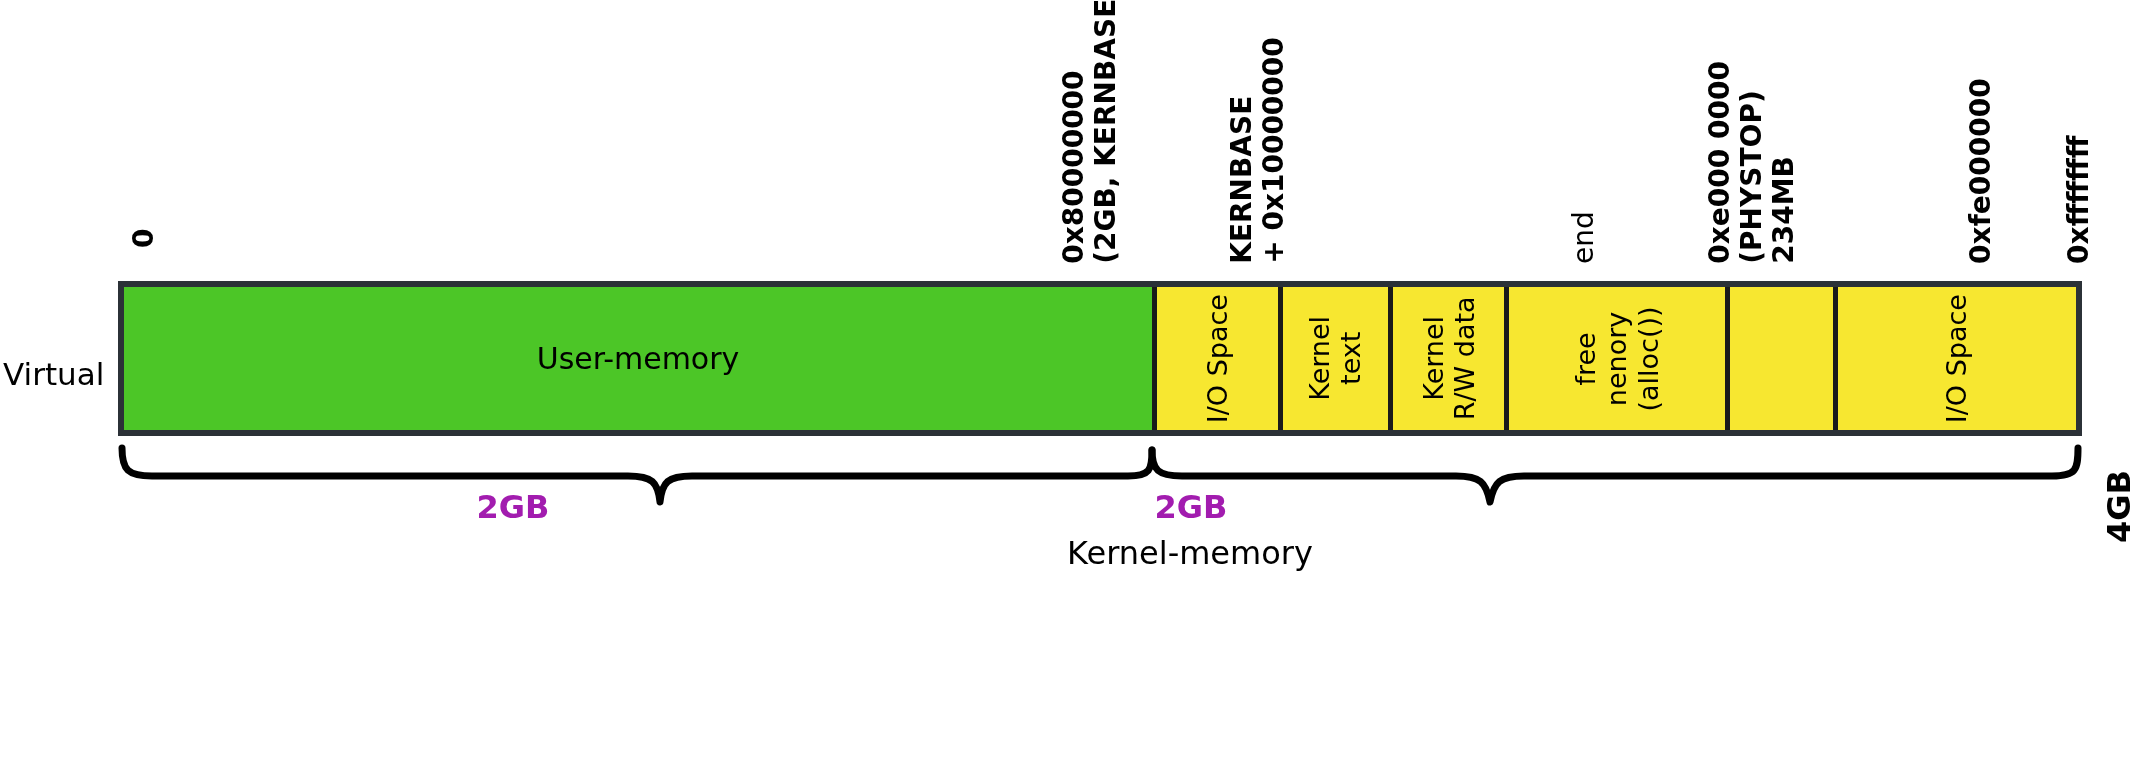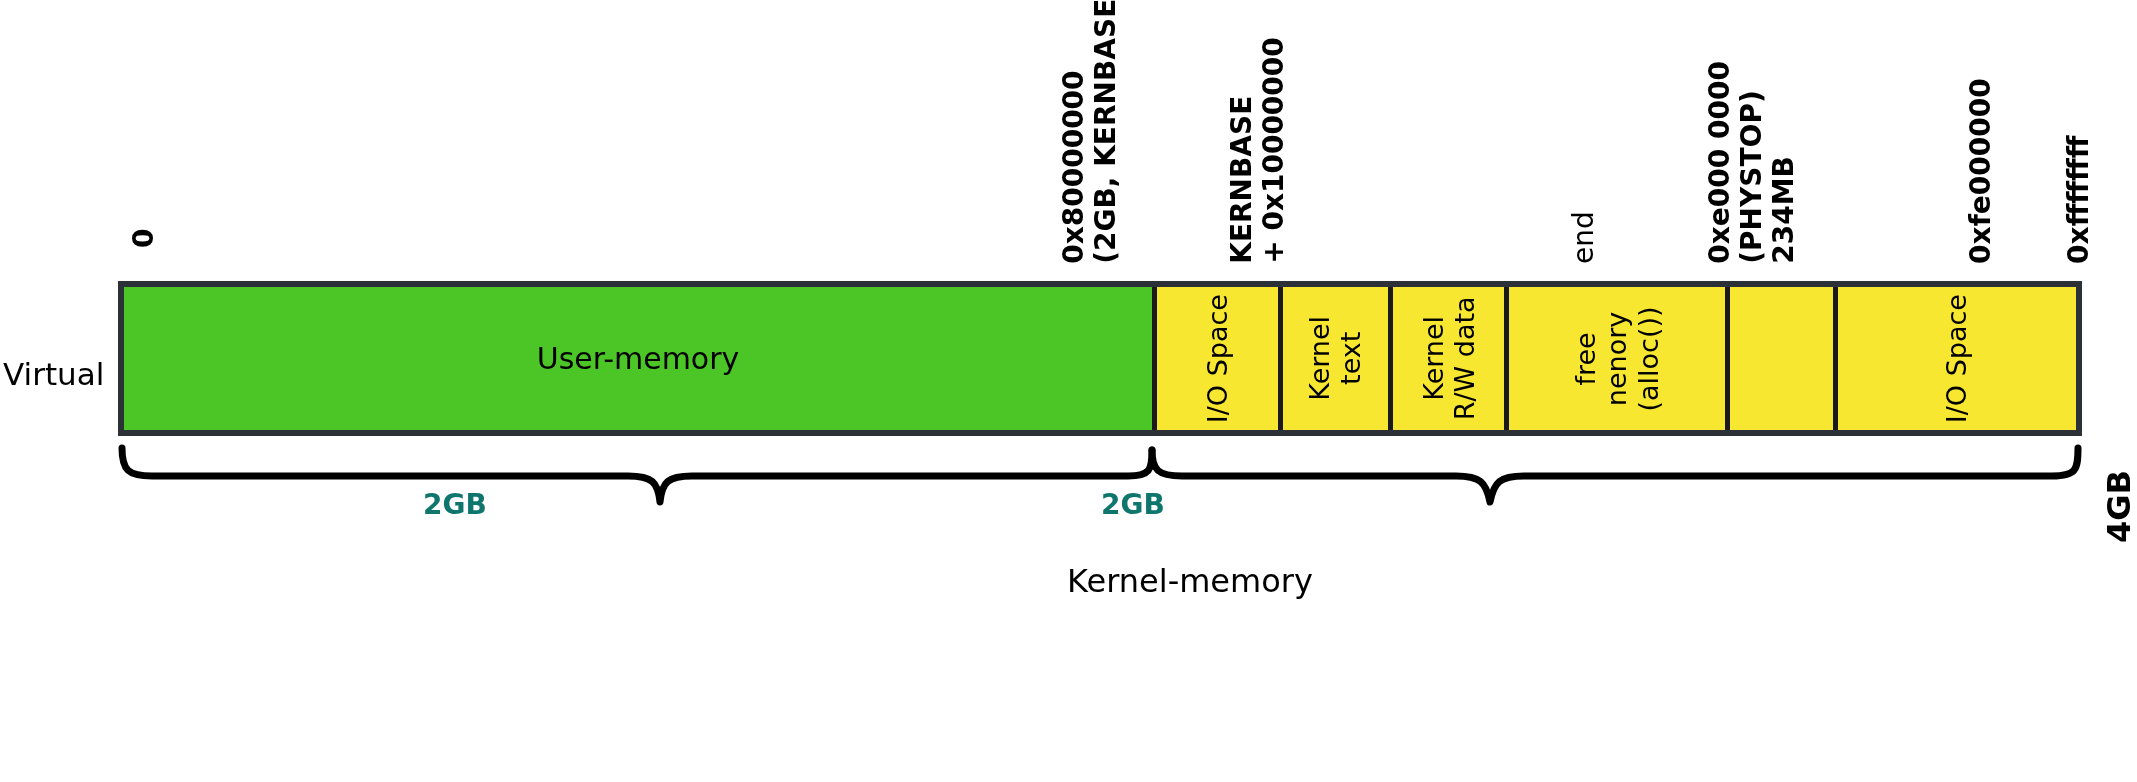--- a/index.html
+++ b/index.html
@@ -102,31 +102,31 @@
   #braces{
     position:absolute;
     left:0; top:436px;
     width:2137px; height:120px;
     pointer-events:none;
   }
 
   
   .brace-cap{
     position:absolute;
-    font-size:28px;
+    font-size:32px;
     font-weight:bold;
-    color:#0f766e;
-    white-space:nowrap;
-    text-align:left;
+    color:#a21caf;
+    white-space:nowrap;
+    text-align:center;
   }
   #cap-2gb-left{  left:423px;  top:488px; width:180px; }
   #cap-2gb-right{ left:1101px; top:488px; width:180px; }
   #cap-kernel-memory{
     position:absolute;
-    left:1010px; top:562px; width:360px;
+    left:1010px; top:534px; width:360px;
     font-size:32px; font-weight:normal; color:#000;
     text-align:center; white-space:nowrap;
   }
   #cap-4gb{
     position:absolute;
     left:2100px; top:470px;
     transform-origin:left top;
     transform:rotate(-90deg) translate(-100%,0);
     font-size:32px; font-weight:bold; white-space:nowrap;
   }

